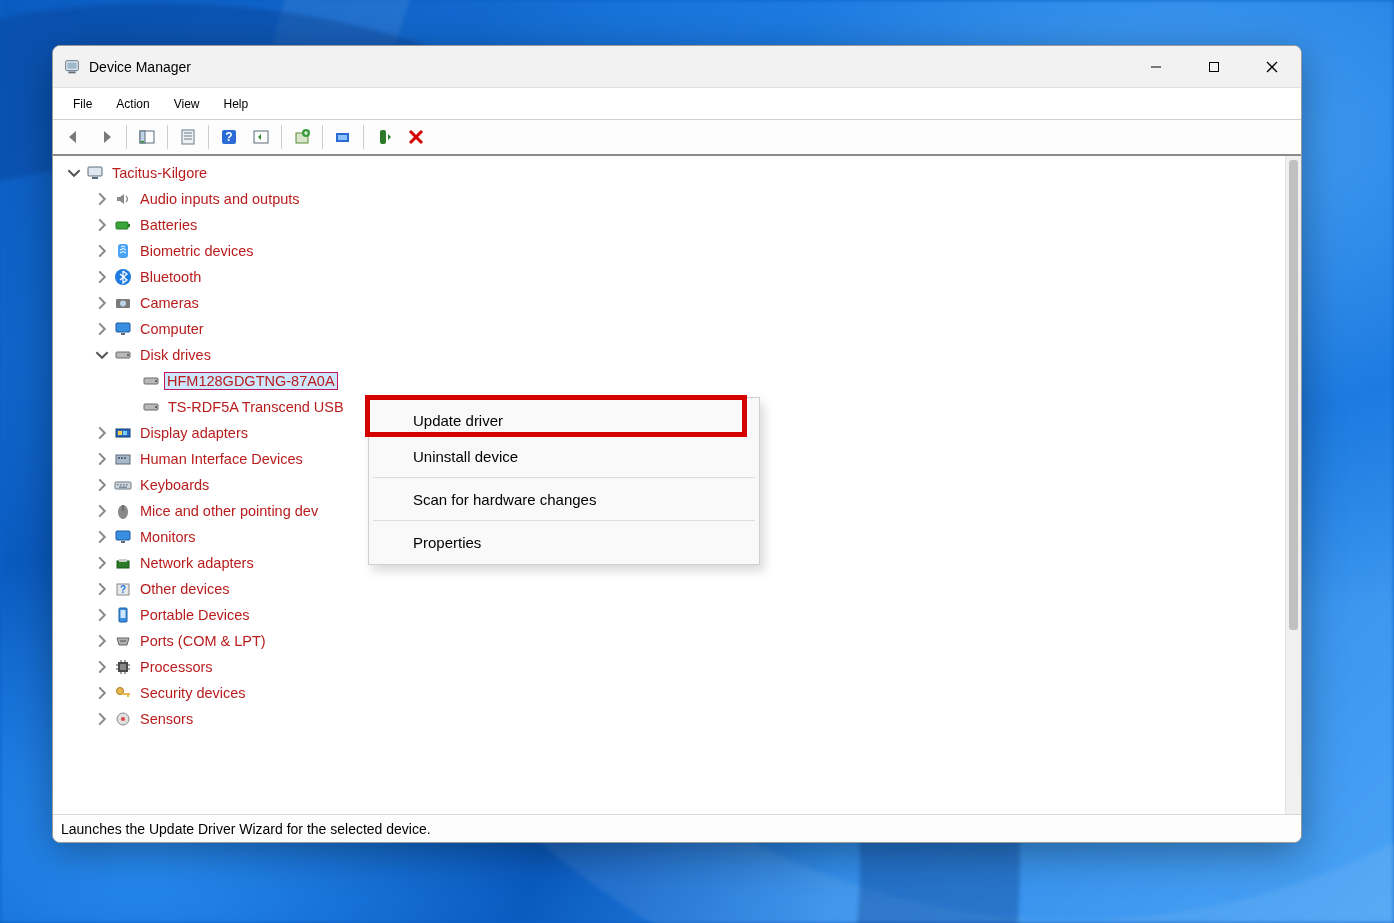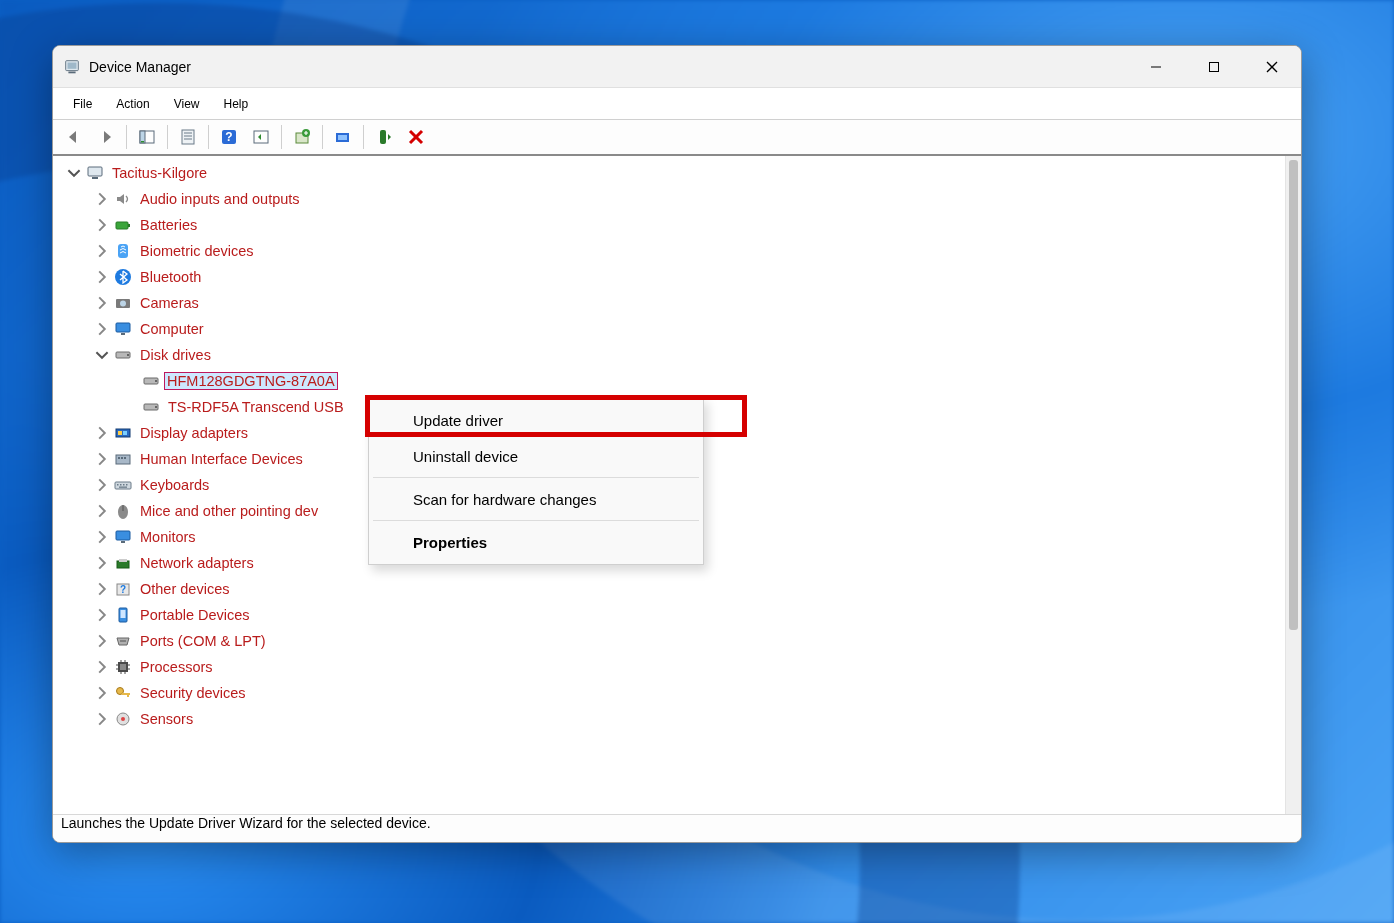--- a/index.html
+++ b/index.html
@@ -141,46 +141,46 @@
   }
   .scrollbar::before {
     content:"";
     position:absolute; left:3px; right:3px; top:4px; height:470px;
     background:#c0c0c0; border-radius:3px;
   }
   
   .ctxmenu {
     position: absolute;
     left: 315px; top: 351px;
-    width: 336px;
+    width: 392px;
     background: #f9f9f9;
     border: 1px solid #cfcfcf;
     box-shadow: 4px 6px 10px rgba(0,0,0,0.15);
     padding: 4px 0;
   }
   .ctxitem {
     height: 36px;
     display: flex; align-items: center;
     padding-left: 44px;
     font-size: 15px;
     color: #000;
   }
   .ctxsep { height:1px; background:#dcdcdc; margin: 3px 4px; }
-  .ctxitem.bold { font-weight: 700; }
+  .ctxitem.bold { font-weight: 400; }
   .annot {
     position: absolute;
     left: 312px; top: 349px;
     width: 382px; height: 42px;
     border: 5px solid #d50000;
     pointer-events: none;
   }
   
   .statusbar {
     height: 28px;
-    display:flex; align-items:flex-start;
+    display:flex; align-items:center;
     padding-left: 8px;
     font-size: 14px;
     border-top: 1px solid #d8d8d8;
     background: #fdfdfd;
   }
 </style>
 </head>
 <body>
 
 <div class="bg"></div>

